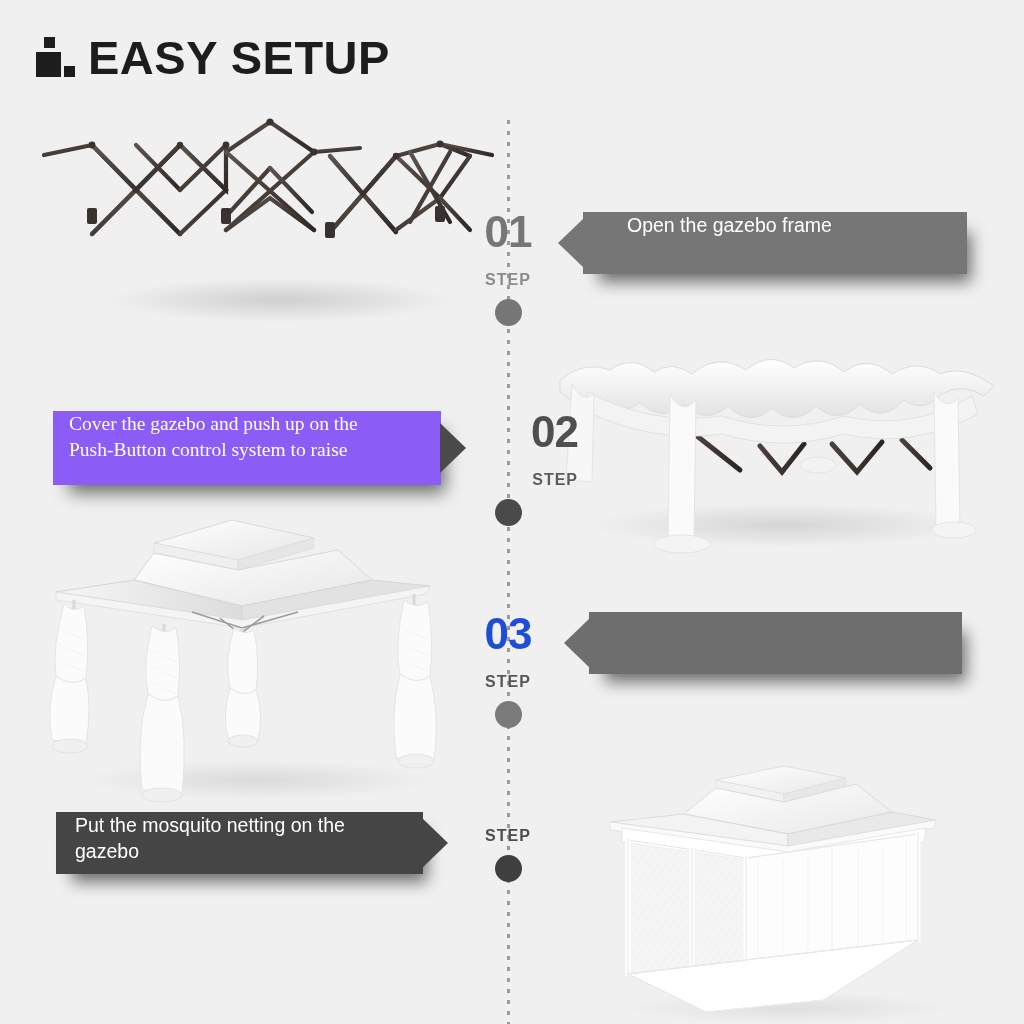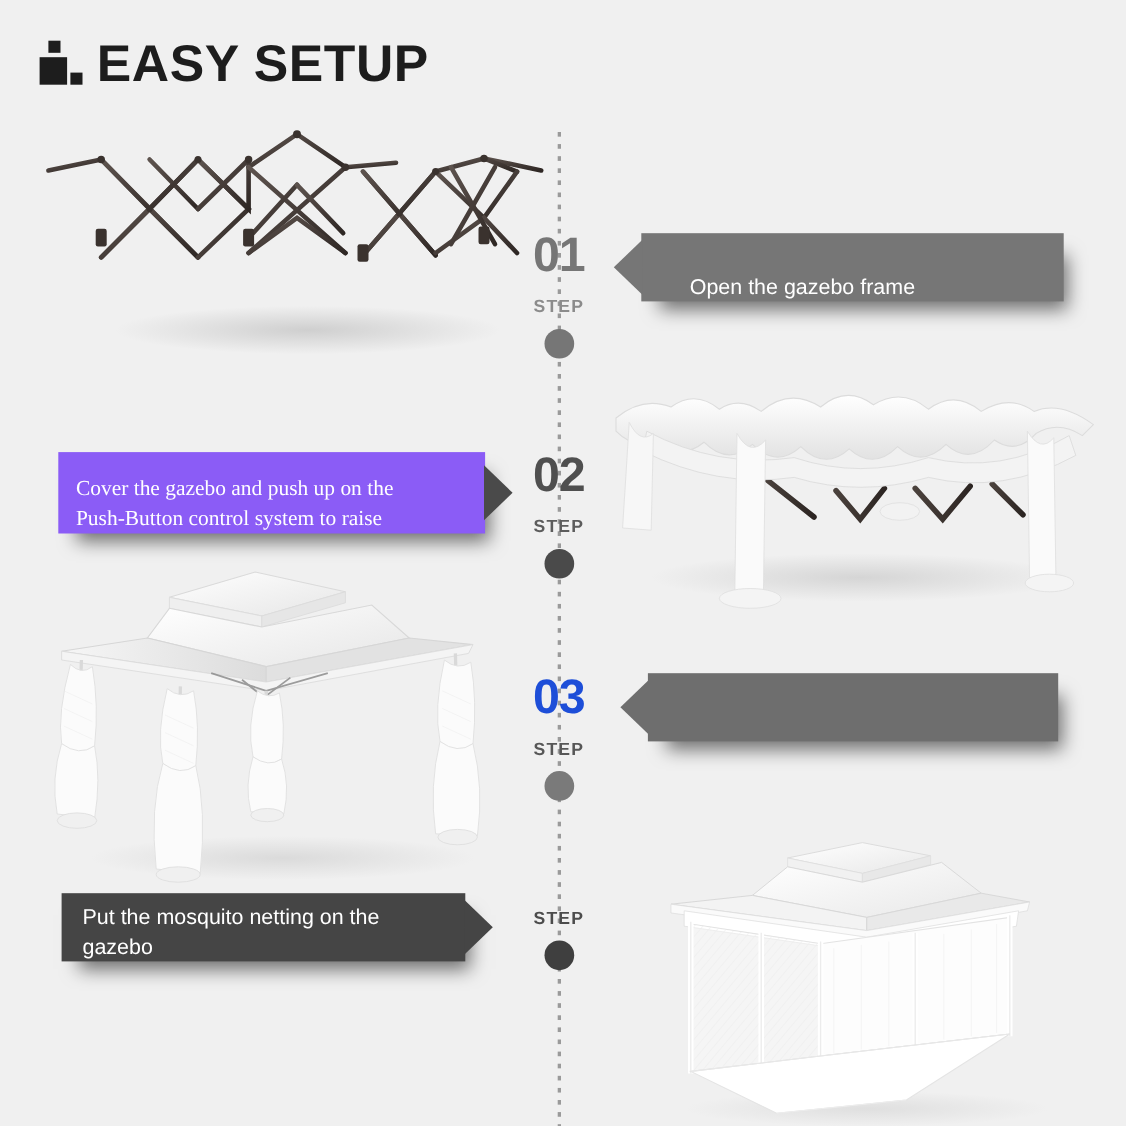--- a/index.html
+++ b/index.html
@@ -30,21 +30,21 @@
     background-image:linear-gradient(to bottom,#9a9a9a 0 4px, rgba(0,0,0,0) 4px 11px);
     background-size:3px 11px;background-repeat:repeat-y;
   }
   .step-marker{position:absolute;width:140px;text-align:center;left:438px;}
   .step-num{font-size:44px;font-weight:bold;line-height:1;letter-spacing:-1px;}
   .step-word{font-size:16px;font-weight:bold;letter-spacing:1px;margin-top:17px;}
   .step-dot{width:27px;height:27px;border-radius:50%;margin:10px auto 0 auto;}
 
   
   .callout{position:absolute;box-sizing:border-box;
-    display:flex;align-items:flex-end;
+    display:flex;align-items:flex-start;
     box-shadow:10px 14px 16px -6px rgba(0,0,0,.55);
   }
   .callout .ctext{
     color:#ffffff;font-size:19.5px;line-height:1.35;font-weight:400;
     width:100%;
   }
   .callout .arrow{position:absolute;width:0;height:0;top:50%;transform:translateY(-50%);}
   .callout.left-point .arrow{
     left:-25px;border-top:25px solid transparent;border-bottom:25px solid transparent;
   }
@@ -199,21 +199,21 @@
       <path d="M138 54 L136 200 L162 200 L164 60 Q150 76 138 54 Z" fill="#fafafa" stroke="#e0e0e0" stroke-width=".8"></path>
       <path d="M402 52 L404 188 L428 190 L426 58 Q414 72 402 52 Z" fill="#fafafa" stroke="#e0e0e0" stroke-width=".8"></path>
       <path d="M40 44 L34 140 L60 142 L62 54 Q50 64 40 44 Z" fill="#f7f7f7" stroke="#e0e0e0" stroke-width=".8"></path>
 
       <ellipse cx="150" cy="204" rx="28" ry="9" fill="#f4f4f4" stroke="#e0e0e0" stroke-width=".8"></ellipse>
       <ellipse cx="422" cy="190" rx="22" ry="8" fill="#f4f4f4" stroke="#e0e0e0" stroke-width=".8"></ellipse>
       <ellipse cx="286" cy="125" rx="18" ry="8" fill="#f2f2f2" stroke="#e0e0e0" stroke-width=".8"></ellipse>
     </svg>
   </div>
 
-  <div class="step-marker" style="top:410px;">
+  <div class="step-marker" style="top:410px;text-align:right;">
     <div class="step-num" style="color:#4f4f4f">02</div>
     <div class="step-word" style="color:#5c5c5c">STEP</div>
     <div class="step-dot" style="background:#4a4a4a"></div>
   </div>
   <div class="callout right-point" style="left:53px;top:411px;width:388px;height:74px;background:#8b5cf6;padding:0 40px 0 16px;font-family:Liberation Serif, serif;">
     <span class="arrow" style="border-left:26px solid #4a4a4a;"></span>
     <span class="ctext">
       <span>Cover the gazebo and push up on the</span><br>
       <span>Push-Button control system to raise</span>
     </span>

